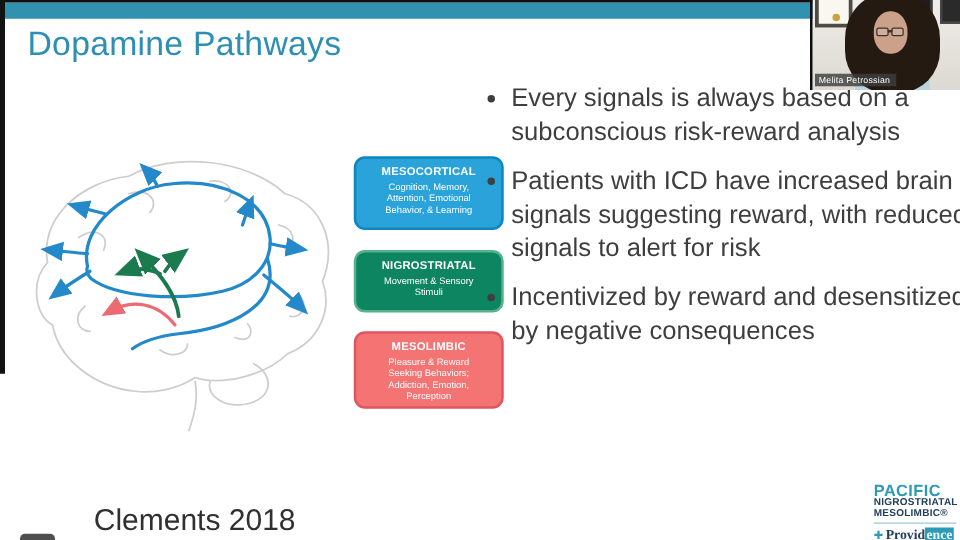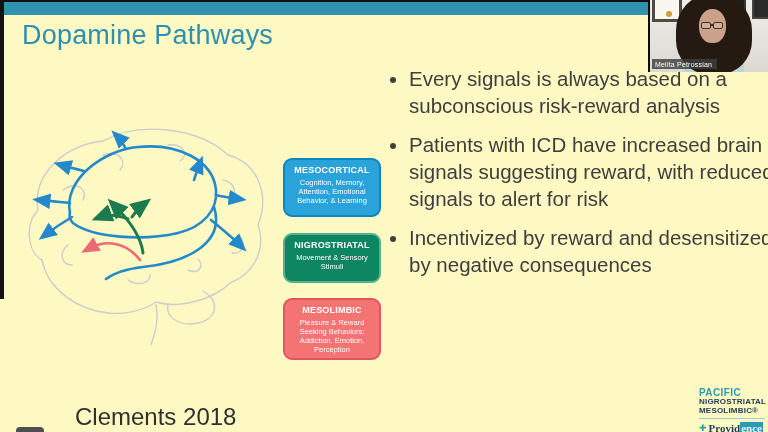--- a/index.html
+++ b/index.html
@@ -1,46 +1,46 @@
 <!DOCTYPE html>
 <html><head>
 <meta charset="utf-8">
 <style>
   html,body{margin:0;padding:0;background:#222;}
-  .stage{position:relative;width:768px;height:432px;background:#fef9c3;overflow:hidden;
+  .stage{position:relative;width:768px;height:432px;background:#ffffff;overflow:hidden;
          font-family:"Liberation Sans",sans-serif;}
   
   .top-black{position:absolute;left:0;top:0;width:768px;height:2px;background:#101010;}
   .top-teal{position:absolute;left:0;top:2px;width:768px;height:13px;background:#3192af;}
   .left-black{position:absolute;left:0;top:0;width:4px;height:299px;background:#121212;}
   .bottom-nub{position:absolute;left:16px;top:427px;width:28px;height:5px;background:#4f4f4f;border-radius:4px 4px 0 0;}
 
   .slide-title{position:absolute;left:22px;top:20px;font-size:27px;color:#2e8fb3;letter-spacing:.2px;}
 
   
   .bullets{position:absolute;left:384px;top:66px;width:372px;margin:0;padding:0 0 0 25px;
            list-style:disc;color:#3e3e3e;font-size:20.5px;line-height:1.3;}
   .bullets li{margin:0 0 13px 0;}
 
   
-  .pbox{position:absolute;left:283px;width:98px;border-radius:9px;box-sizing:border-box;
-        color:#ffffff;text-align:center;padding-top:5px;margin-top:33px;}
+  .pbox{position:absolute;left:283px;width:120px;border-radius:9px;box-sizing:border-box;
+        color:#ffffff;text-align:center;padding-top:5px;}
   .pbox .pbox-title{font-weight:bold;font-size:9px;letter-spacing:.2px;margin-bottom:3px;}
-  .pbox .pbox-desc{font-size:7.5px;line-height:1.22;padding:0 5px;}
+  .pbox .pbox-desc{font-size:7.5px;line-height:1.22;padding:0 22px;}
   .pbox-mesocortical{top:125px;height:59px;background:#2aa2da;border:2.5px solid #0e86be;}
   .pbox-nigrostriatal{top:200px;height:50px;background:#0d8561;border:2.5px solid #55b28d;}
   .pbox-mesolimbic{top:265px;height:62px;background:#f47373;border:2.5px solid #e05660;}
 
   .brain-wrap{position:absolute;left:8px;top:95px;width:275px;height:250px;}
 
   .citation{position:absolute;left:75px;top:403px;font-size:24px;color:#303030;}
 
   
   .logo{position:absolute;left:699px;top:388px;width:66px;}
-  .logo-l1{font-size:10px;font-weight:bold;color:#2d9bb5;letter-spacing:.4px;line-height:9px;}
+  .logo-l1{font-size:13px;font-weight:bold;color:#2d9bb5;letter-spacing:.4px;line-height:9px;}
   .logo-l2,.logo-l3{font-size:8px;font-weight:bold;color:#22405a;letter-spacing:.2px;line-height:9px;}
   .logo-div{height:1px;background:#9fc9d8;margin:3px 0 3px 0;}
   .logo-prov{display:flex;align-items:center;gap:2px;}
   .logo-cross{color:#2d9bb5;font-size:9px;line-height:9px;}
   .logo-provname{font-family:"Liberation Serif",serif;font-weight:bold;font-size:11px;color:#22405a;}
   .logo-provname .hl{background:#2d9bb5;color:#eaf7fb;padding:0 1px;}
 
   
   .webcam{position:absolute;left:648px;top:0;width:120px;height:72px;overflow:hidden;
           background:linear-gradient(#f0eeea,#dcd8d2);border-left:2px solid #0c0c0c;box-sizing:border-box;}

